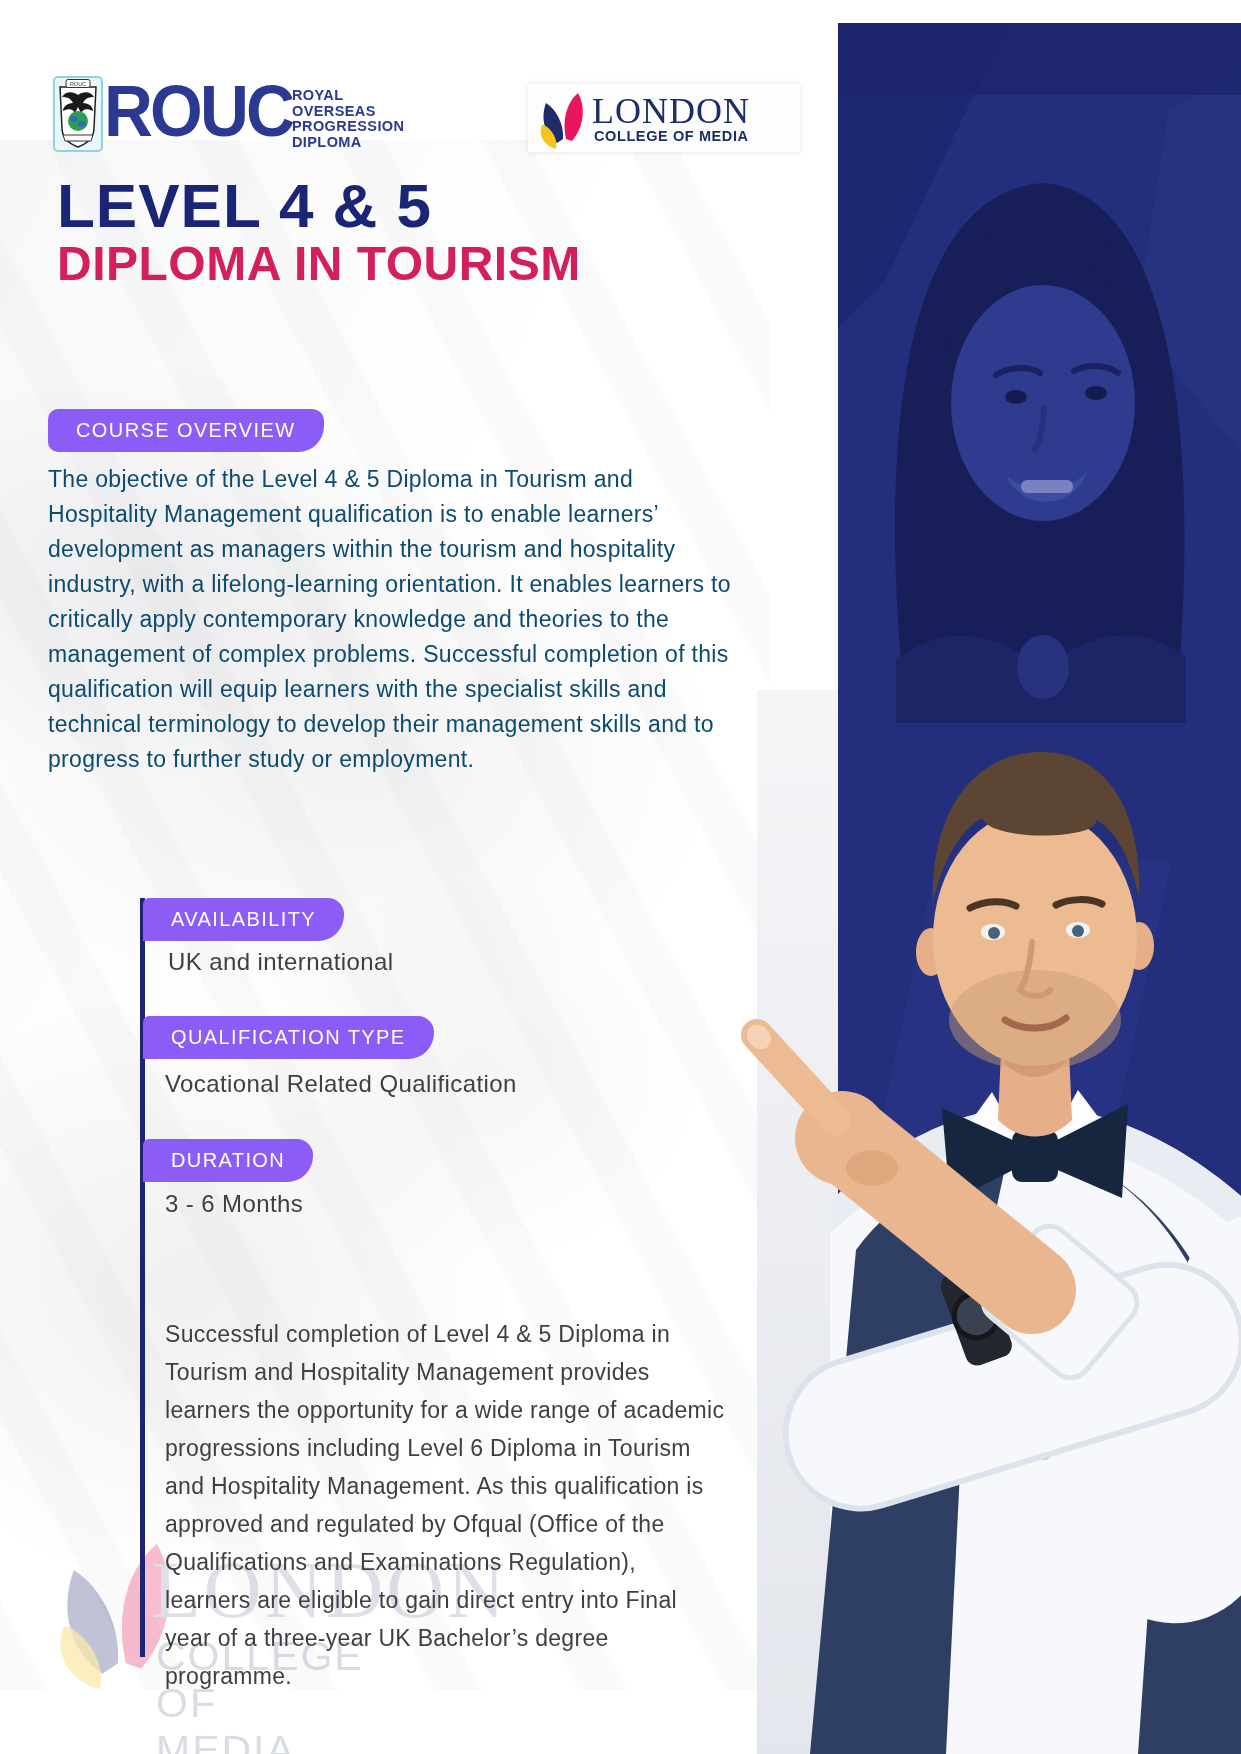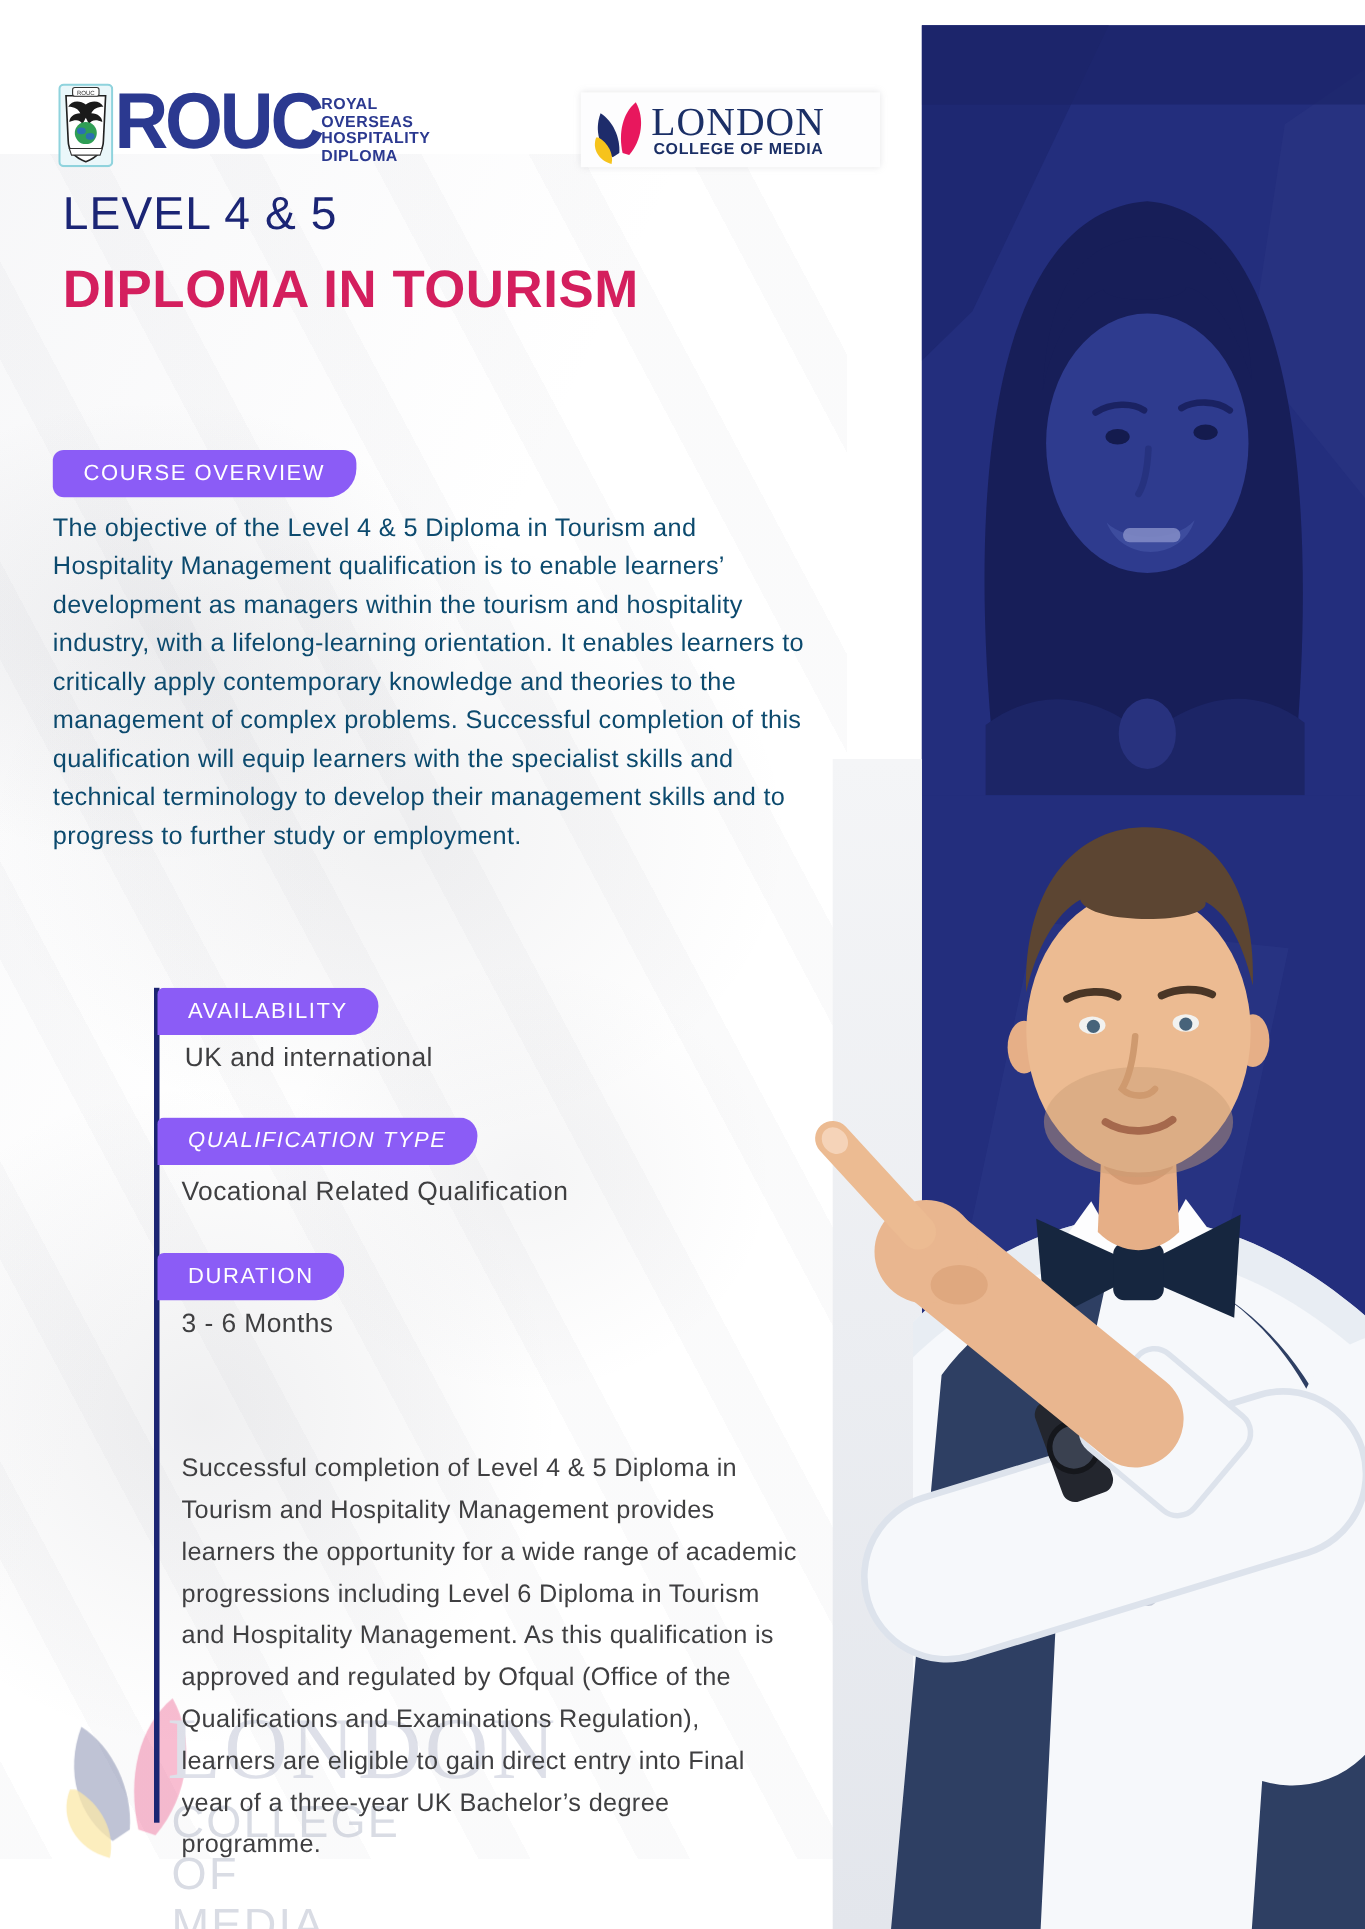--- a/index.html
+++ b/index.html
@@ -31,21 +31,21 @@
   .rouc-lines{position:absolute;left:292px;top:88px;z-index:3;font-size:14.5px;line-height:15.5px;
               font-weight:bold;letter-spacing:.4px;color:#2b3990;}
   .lcm-box{position:absolute;left:528px;top:84px;width:272px;height:68px;background:#fdfdfe;z-index:3;
            box-shadow:0 0 6px rgba(150,150,160,.25);}
   .lcm-petals{position:absolute;left:8px;top:5px;}
   .lcm-name{position:absolute;left:64px;top:6px;font-family:"Liberation Serif",serif;font-size:36px;
             letter-spacing:1px;color:#1b2f66;}
   .lcm-sub{position:absolute;left:66px;top:44px;font-size:14.5px;letter-spacing:.6px;color:#1b2f66;font-weight:bold;}
 
   
-  .title1{position:absolute;left:57px;top:170px;z-index:3;font-size:42px;font-weight:normal;
+  .title1{position:absolute;left:57px;top:170px;z-index:3;font-size:62px;font-weight:bold;
           letter-spacing:1px;color:#1b2575;}
   .title2{position:absolute;left:57px;top:238px;z-index:3;font-size:48px;line-height:52px;
           font-weight:bold;letter-spacing:.5px;color:#d41f5e;}
 
   
   .badge{position:absolute;z-index:3;background:#8b5cf6;color:#fff;font-size:20px;letter-spacing:1.4px;
          height:43px;line-height:43px;padding:0 28px;white-space:nowrap;}
   .badge.overview{left:48px;top:409px;border-radius:10px 12px 26px 10px;}
   .badge.attached{border-radius:6px 16px 26px 0;}
 
@@ -166,21 +166,21 @@
     <path d="M25,19 C20,15 12,15 9,21 C15,21 18,23 20,27 C14,27 10,31 10,35 C16,32 20,33 22,37 L25,31 L28,37 C30,33 34,32 40,35 C40,31 36,27 30,27 C32,23 35,21 41,21 C38,15 30,15 25,19 Z" fill="#1a1a1a"></path>
     <circle cx="25" cy="45" r="10" fill="#2f9e55"></circle>
     <ellipse cx="21" cy="43" rx="4" ry="3" fill="#2b6fb3"></ellipse>
     <ellipse cx="29" cy="48" rx="4" ry="3" fill="#2b6fb3"></ellipse>
     <path d="M10,59 L40,59 L38,65 L12,65 Z" fill="#fff" stroke="#333" stroke-width="1"></path>
   </svg>
   <div class="rouc-word">ROUC</div>
   <div class="rouc-lines">
     <div>ROYAL</div>
     <div>OVERSEAS</div>
-    <div>HOSPITALITY</div>
+    <div>PROGRESSION</div>
     <div>DIPLOMA</div>
   </div>
 
   <div class="lcm-box">
     <svg class="lcm-petals" width="54" height="62" viewBox="0 0 54 62">
       <path d="M21,54 C9,46 4,30 10,14 C21,21 28,36 27,50 Z" fill="#1e2c6b"></path>
       <path d="M30,50 C26,32 30,14 42,4 C50,18 48,38 36,52 Z" fill="#e8175d"></path>
       <path d="M6,36 C2,46 8,57 20,60 C22,51 17,41 8,36 Z" fill="#f6c31c"></path>
     </svg>
     <div class="lcm-name">LONDON</div>
@@ -193,21 +193,21 @@
   </div>
 
   <div class="badge overview">COURSE OVERVIEW</div>
   <div class="overview-body">The objective of the Level 4 &amp; 5 Diploma in Tourism and Hospitality Management qualification is to enable learners’ development as managers within the tourism and hospitality industry, with a lifelong-learning orientation. It enables learners to critically apply contemporary knowledge and theories to the management of complex problems. Successful completion of this qualification will equip learners with the specialist skills and technical terminology to develop their management skills and to progress to further study or employment.</div>
 
   <div class="vline"></div>
 
   <div class="badge attached" style="left:143px;top:898px;">AVAILABILITY</div>
   <div class="fact-value" style="left:168px;top:948px;">UK and international</div>
 
-  <div class="badge attached" style="left:143px;top:1016px;font-style:italic;">QUALIFICATION TYPE</div>
+  <div class="badge attached" style="left:143px;top:1016px;">QUALIFICATION TYPE</div>
   <div class="fact-value" style="left:165px;top:1070px;">Vocational Related Qualification</div>
 
   <div class="badge attached" style="left:143px;top:1139px;">DURATION</div>
   <div class="fact-value" style="left:165px;top:1190px;">3 - 6 Months</div>
 
   <div class="prog-body">Successful completion of Level 4 &amp; 5 Diploma in Tourism and Hospitality Management provides learners the opportunity for a wide range of academic progressions including Level 6 Diploma in Tourism and Hospitality Management. As this qualification is approved and regulated by Ofqual (Office of the Qualifications and Examinations Regulation), learners are eligible to gain direct entry into Final year of a three-year UK Bachelor’s degree programme.</div>
 
   <div class="wm">
     <svg class="wm-petals" width="140" height="162" viewBox="0 0 54 62">
       <path d="M21,54 C9,46 4,30 10,14 C21,21 28,36 27,50 Z" fill="#1e2c6b" opacity=".75"></path>

